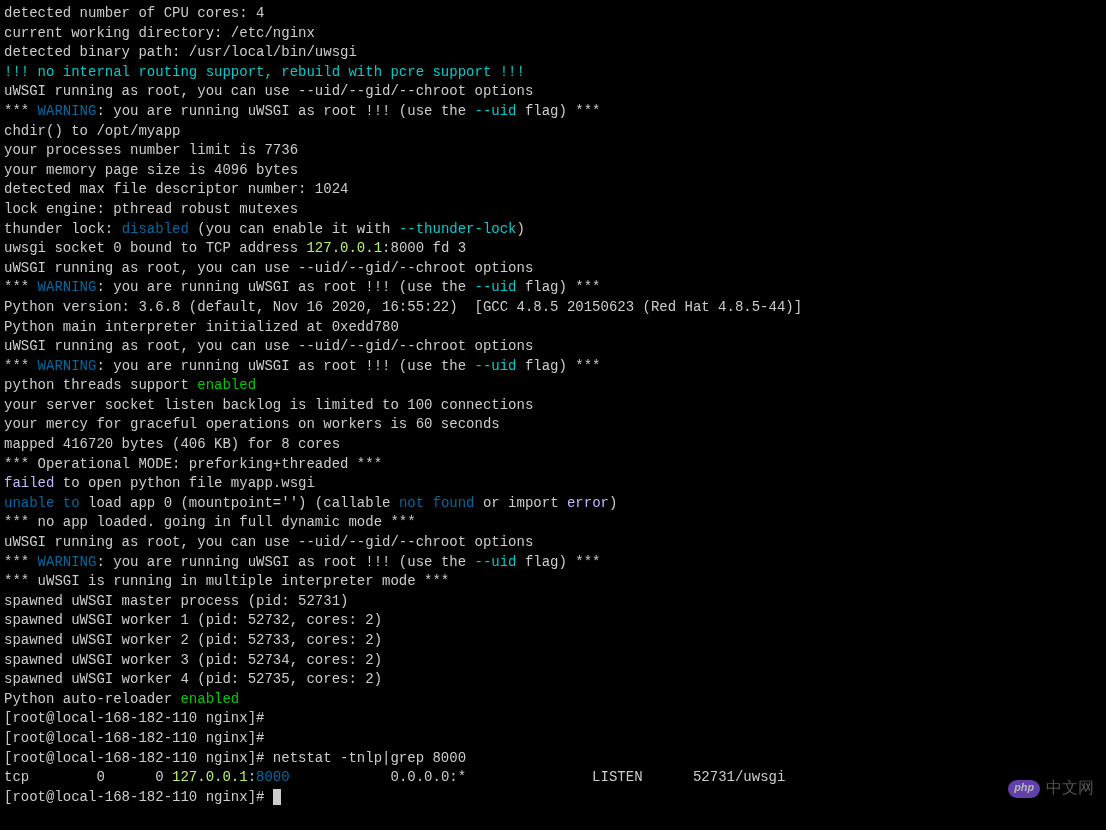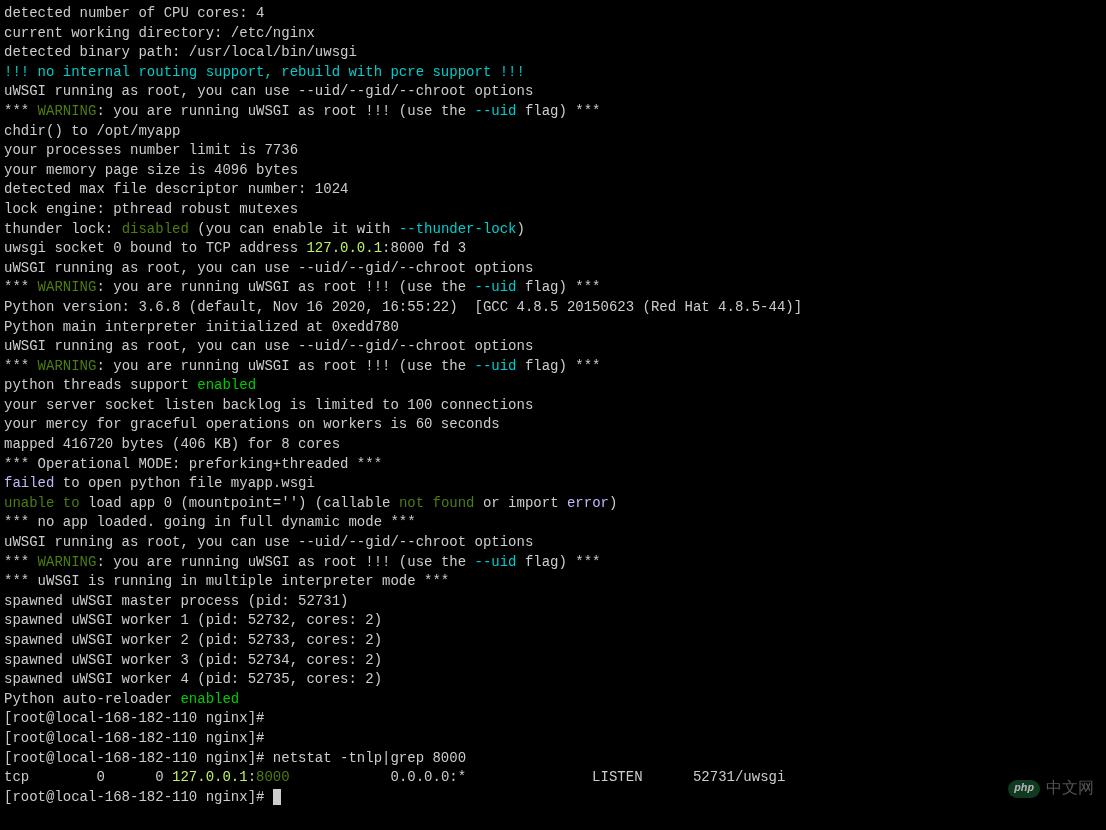--- a/index.html
+++ b/index.html
@@ -12,42 +12,42 @@
     line-height: 1.4;
     width: 1106px;
     height: 830px;
     box-sizing: border-box;
     overflow: hidden;
   }
   .terminal {
     white-space: pre;
   }
   .cyan { color: #00cccc; }
-  .yellow { color: #4d7c0f; }
+  .yellow { color: #0369a1; }
   .green { color: #00cc00; }
   .magenta { color: #bef264; }
   .red { color: #c4b5fd; }
   .cursor {
     display: inline-block;
     width: 8px;
     height: 16px;
     background: #cccccc;
     vertical-align: middle;
   }
   .watermark {
     position: absolute;
     right: 12px;
     bottom: 30px;
     opacity: 0.7;
     display: flex;
     align-items: center;
     gap: 6px;
   }
   .php-badge{
-    background:#14532d;
+    background:#8b5cf6;
     color:#fff;
     border-radius:10px;
     padding:1px 6px;
     font-size:11px;
     font-weight:bold;
     font-style:italic;
   }
   .wm-text{
     color:#777;
     font-size:16px;

